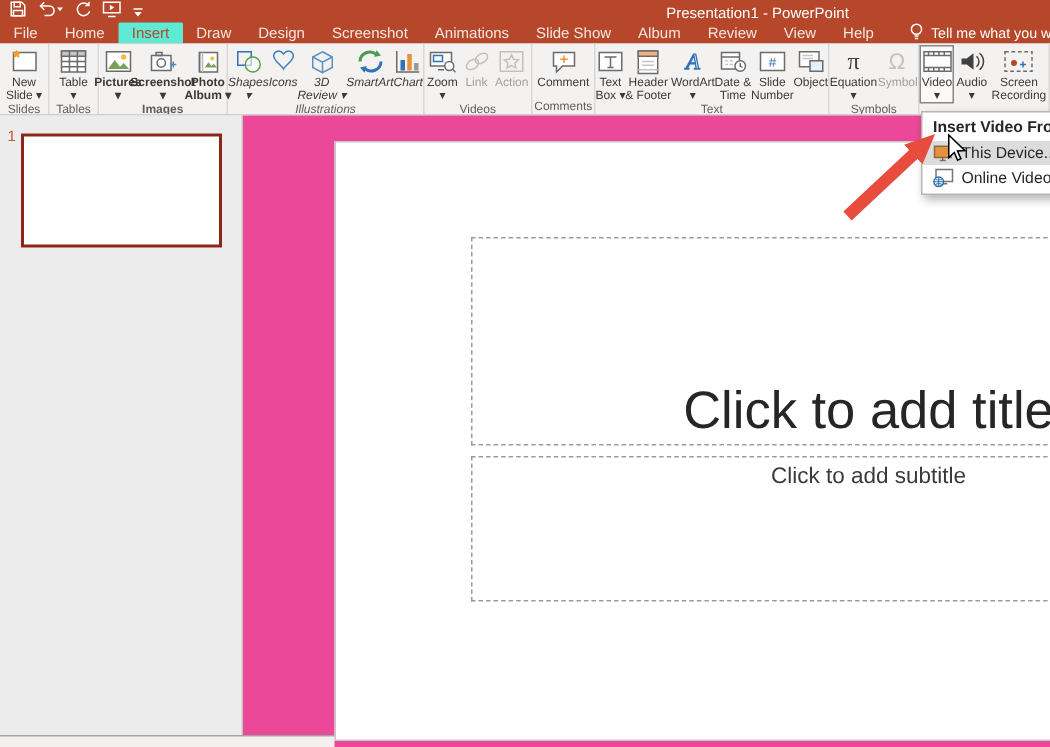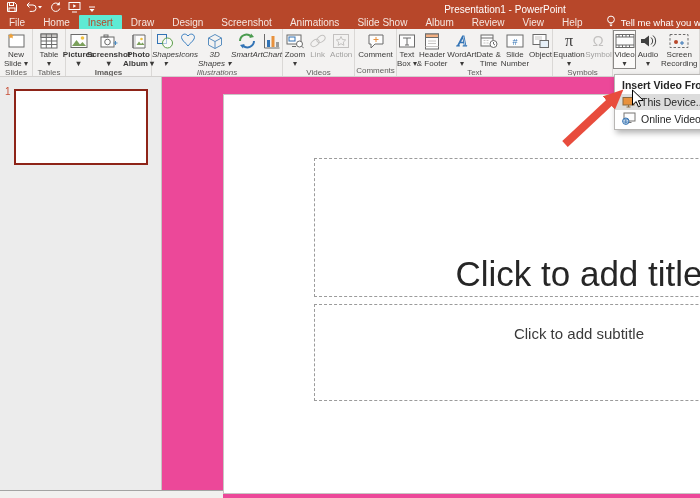--- a/index.html
+++ b/index.html
@@ -33,21 +33,21 @@
   .thumb { position:absolute; left:14px; top:12px; width:134px; height:76px; background:#fff; border:2px solid #8e2418; }
   .bottom-strip-left { position:absolute; left:0; top:490px; width:223px; height:8px; background:#f1f0ef; border-top:1px solid #a3a3a3; }
 
   
   .canvas { position:absolute; left:162px; top:77px; width:538px; height:421px; background:#ec4899; overflow:hidden; }
   .slide { position:absolute; left:61px; top:17px; width:740px; height:400px; background:#fff; border:1px solid #c8c6c4; }
   .ph { position:absolute; border:1px dashed #9b9b9b; }
   .title-ph { left:90px; top:63px; width:530px; height:139px; display:flex; align-items:flex-end; justify-content:center; }
   .title-ph span { font-size:35px; color:#262626; line-height:1.05; padding-bottom:3px; white-space:nowrap; }
   .subtitle-ph { left:90px; top:209px; width:530px; height:97px; text-align:center; }
-  .subtitle-ph span { display:inline-block; margin-top:20px; font-size:15px; color:#3a3a3a; white-space:nowrap; }
+  .subtitle-ph span { display:inline-block; margin-top:4px; font-size:15px; color:#3a3a3a; white-space:nowrap; }
 
   
   .menu { position:absolute; left:614px; top:74px; width:120px; background:#fff; border:1px solid #b8b6b4; box-shadow:2px 3px 6px rgba(0,0,0,.3); z-index:10; padding-bottom:2px; }
   .menu-header { font-weight:bold; font-size:10.5px; color:#262626; padding:4px 8px 3px 7px; white-space:nowrap; }
   .menu-item { display:flex; align-items:center; gap:5px; padding:2px 8px 2px 6px; font-size:10.5px; color:#262626; white-space:nowrap; cursor:default; }
   .menu-item.hovered { background:#dcdcdc; }
   .mi-icon { width:15px; display:flex; justify-content:center; }
 
   .overlay { position:absolute; z-index:20; pointer-events:none; }
 </style>
@@ -209,21 +209,21 @@
           <span class="l"></span>
         </div>
         <div class="rbtn">
           <span class="ric">
             <svg width="18" height="17" viewBox="0 0 18 17">
               <path d="M9 1.5 L15.5 5 v7 L9 15.5 L2.5 12 v-7 z" fill="none" stroke="#5a8fc0"></path>
               <path d="M2.5 5 L9 8.5 L15.5 5 M9 8.5 v7" fill="none" stroke="#5a8fc0"></path>
             </svg>
           </span>
           <span class="l">3D</span>
-          <span class="l">Shapes ▾</span>
+          <span class="l">Review ▾</span>
         </div>
         <div class="rbtn">
           <span class="ric">
             <svg width="18" height="16" viewBox="0 0 18 16">
               <path d="M2 8 a6.5 6.5 0 0 1 11-4.5" fill="none" stroke="#4a9b4f" stroke-width="2"></path>
               <path d="M13 0.5 l3 3.5 l-4.5 1 z" fill="#4a9b4f"></path>
               <path d="M16 8 a6.5 6.5 0 0 1 -11 4.5" fill="none" stroke="#3273b5" stroke-width="2"></path>
               <path d="M5 15.5 l-3-3.5 l4.5-1 z" fill="#3273b5"></path>
             </svg>
           </span>

